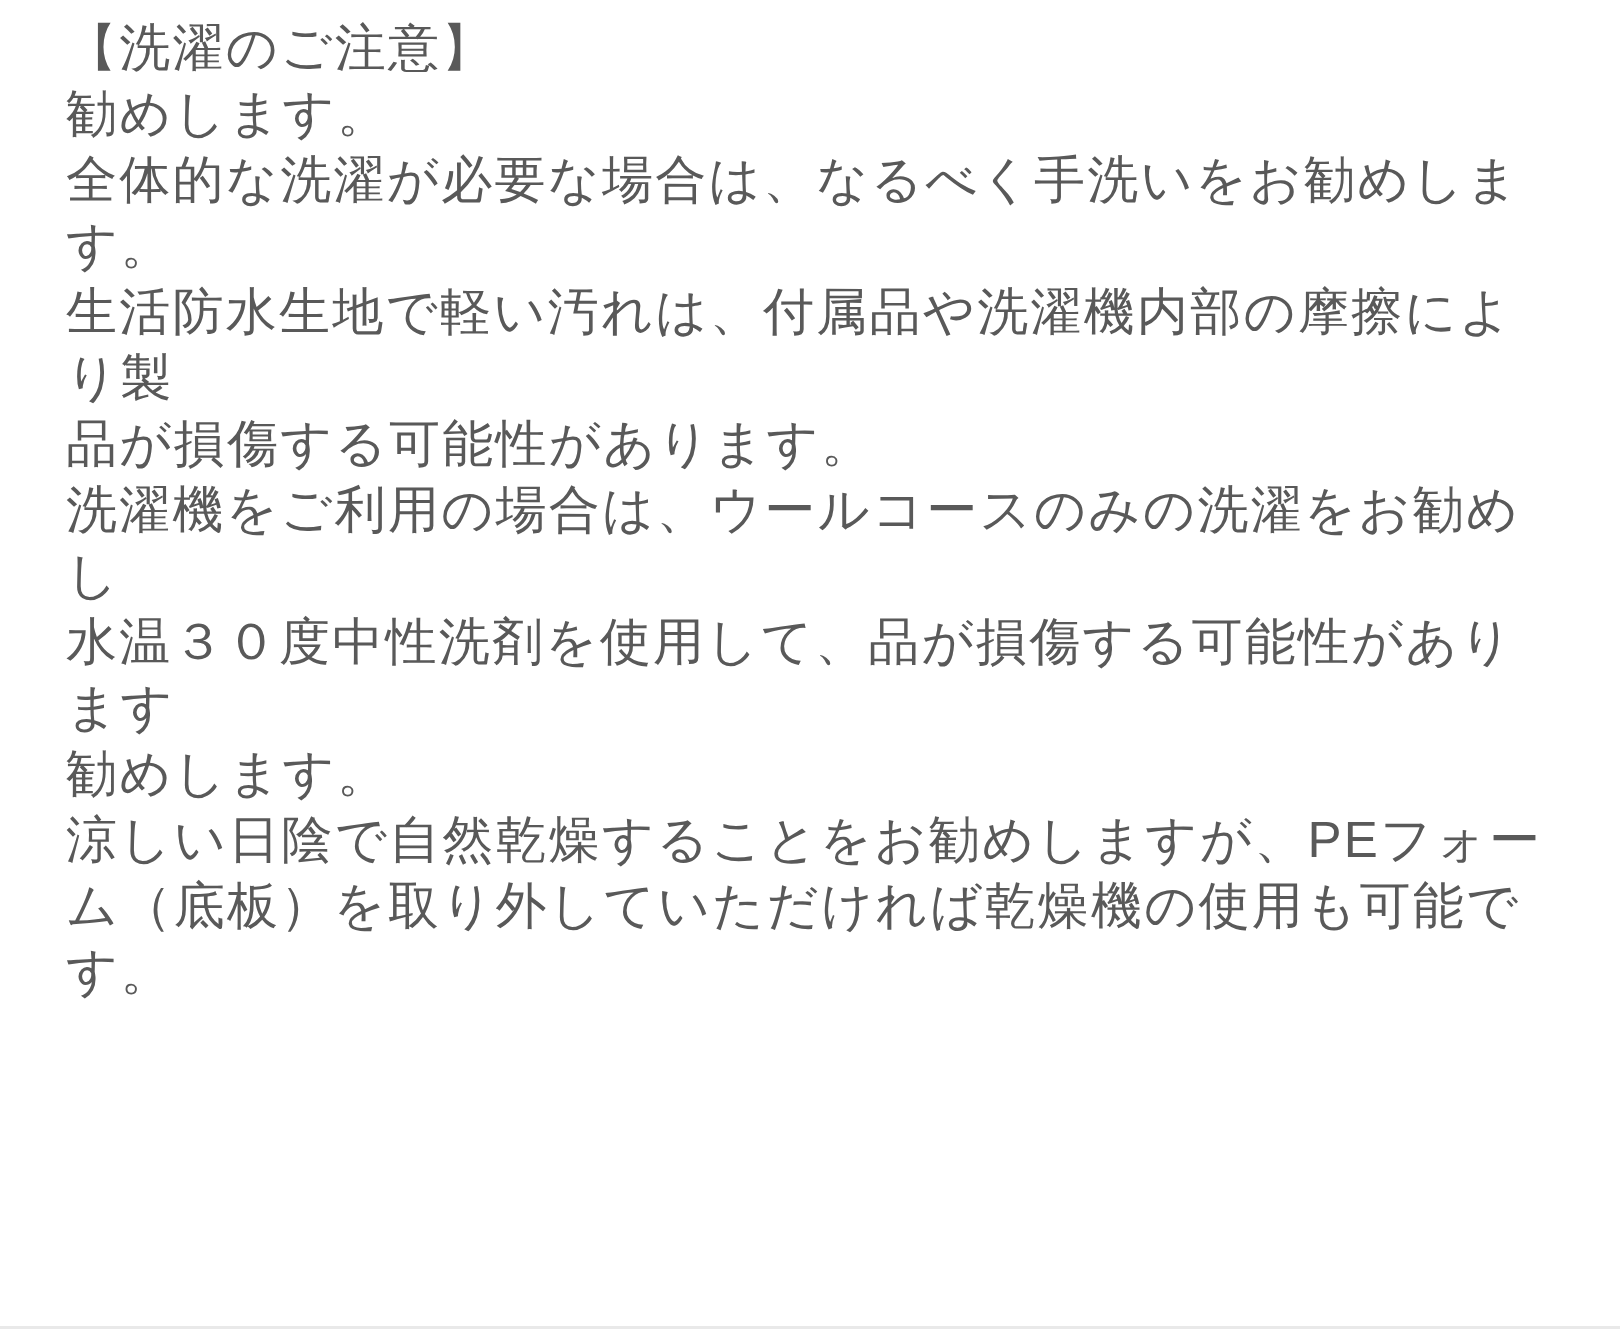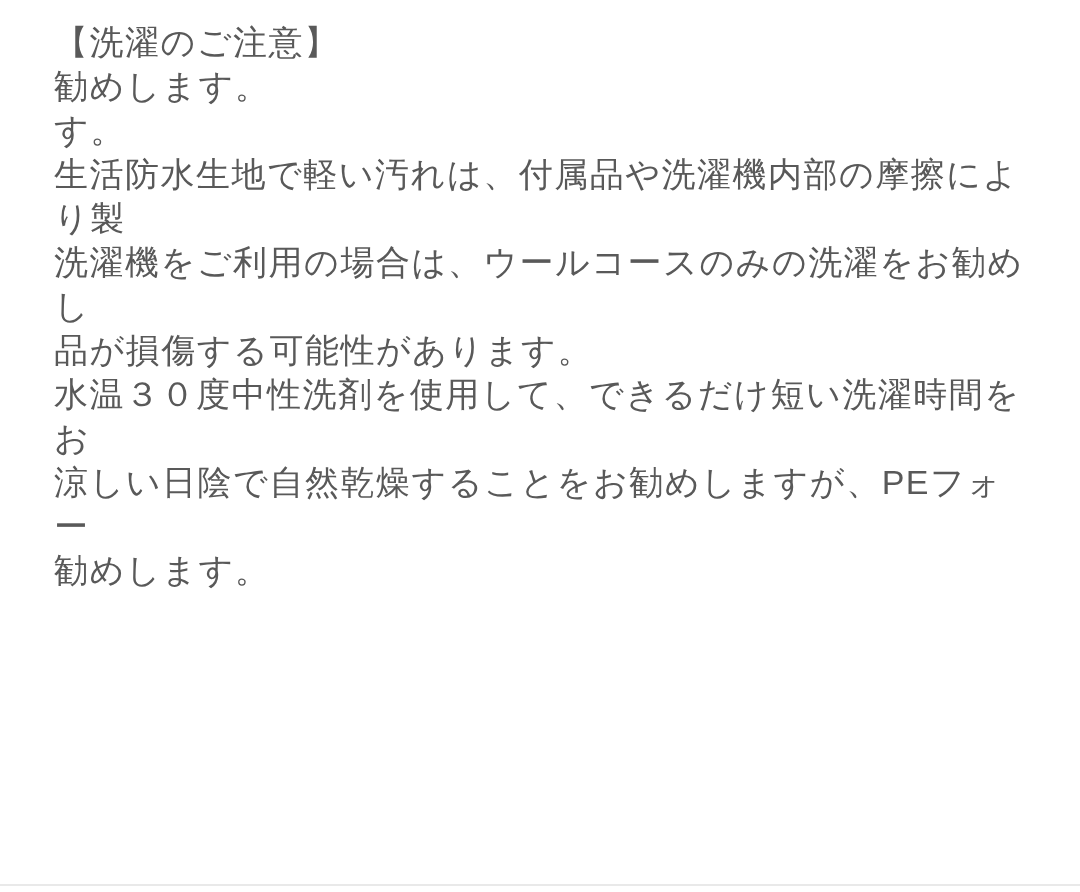--- a/index.html
+++ b/index.html
@@ -19,21 +19,21 @@
     top: 10px;
     left: 44px;
     right: 36px;
     color: var(--text, #595959);
     font-size: 34px;
     line-height: 44px;
     letter-spacing: 1.5px;
     font-weight: 400;
   }
   .section {
-    margin: 10px;
+    margin: 0;
   }
   .heading,
   .line {
     white-space: pre-wrap;
     margin: 0;
     padding: 0;
     min-height: 44px;
   }
   .divider {
     position: absolute;
@@ -45,24 +45,26 @@
   }
 </style>
 </head>
 <body style="--bg: #ffffff; --text: #595959; --divider: #e9e9e9;">
 
 <div class="description">
 
   <div class="section">
     <div class="heading">【洗濯のご注意】</div>
     <div class="line">勧めします。</div>
+    <div class="line">全体的な洗濯が必要な場合は、なるべく手洗いをお勧めしま</div>
     <div class="line">す。</div>
     <div class="line">生活防水生地で軽い汚れは、付属品や洗濯機内部の摩擦により製</div>
+    <div class="line">品が損傷する可能性があります。</div>
     <div class="line">洗濯機をご利用の場合は、ウールコースのみの洗濯をお勧めし</div>
-    <div class="line">品が損傷する可能性があります。</div>
-    <div class="line">水温３０度中性洗剤を使用して、できるだけ短い洗濯時間をお</div>
+    <div class="line">水温３０度中性洗剤を使用して、品が損傷する可能性があります</div>
+    <div class="line">勧めします。</div>
     <div class="line">涼しい日陰で自然乾燥することをお勧めしますが、PEフォー</div>
-    <div class="line">勧めします。</div>
+    <div class="line">ム（底板）を取り外していただければ乾燥機の使用も可能です。</div>
   </div>
 
 </div>
 
 <div class="divider"></div>
 
 </body></html>

